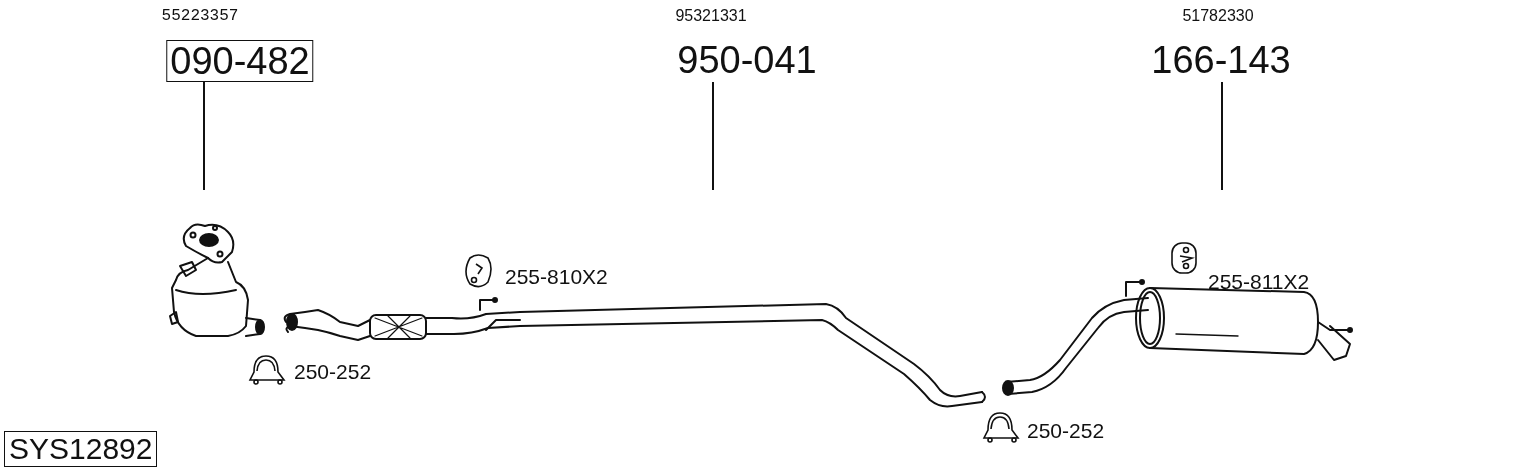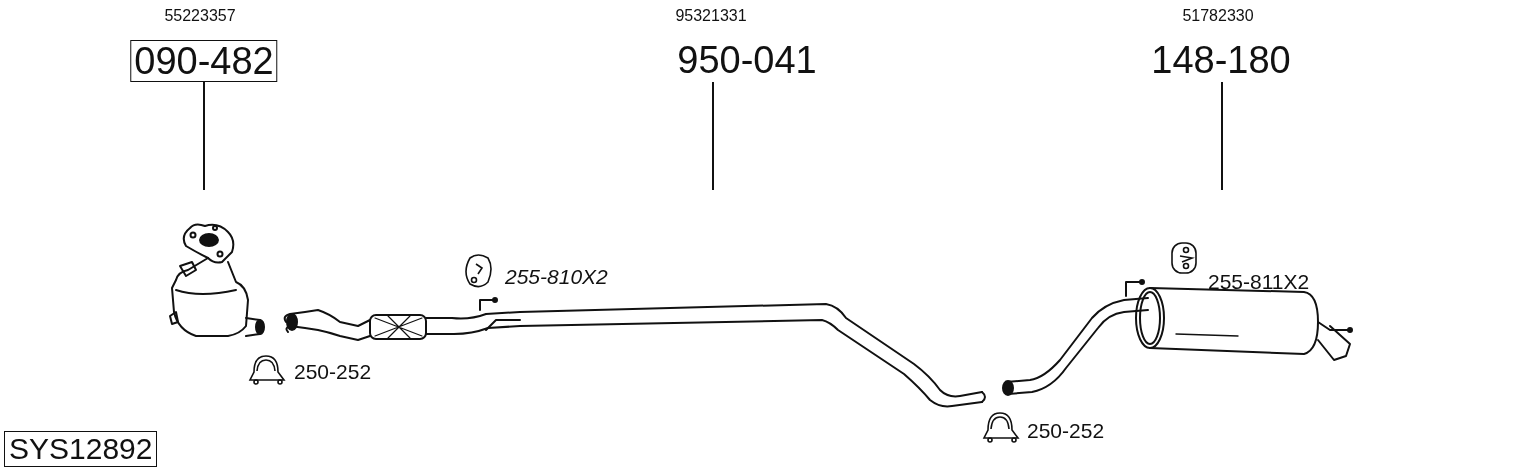--- a/index.html
+++ b/index.html
@@ -1,44 +1,44 @@
 <!DOCTYPE html>
 <html><head>
 <meta charset="utf-8">
 <style>
   html, body { margin: 0; padding: 0; background: #ffffff; }
   body { width: 1530px; height: 474px; position: relative; overflow: hidden;
          font-family: "Liberation Sans", "DejaVu Sans", sans-serif; color: #111; }
   .oem { position: absolute; font-size: 16px; transform: translateX(-50%); white-space: nowrap; }
   .part { position: absolute; font-size: 38px; line-height: 40px; transform: translateX(-50%); white-space: nowrap; padding: 0 3px; }
-  .part.boxed { border: 1.5px solid #111; }
+  .part.boxed { border: 1.5px solid #111; margin-left: 36px; }
   .leader { position: absolute; width: 1.5px; background: #111; }
   .acc { position: absolute; font-size: 21px; white-space: nowrap; }
   .sys { position: absolute; left: 4px; top: 431px; font-size: 30px; line-height: 34px; border: 1.5px solid #111; padding: 0 4px; }
   svg.art { position: absolute; left: 0; top: 0; }
   .callout { cursor: pointer; }
 </style>
 </head>
 <body>
 
 <div class="callout">
-  <div class="oem" style="left:200px; top:7px;">55223357</div>
+  <div class="oem" style="left:200px; top:7px;font-family:Liberation Mono, monospace;">55223357</div>
   <div class="part boxed" style="left:204px; top:40px;">090-482</div>
   <div class="leader" style="left:203px; top:82px; height:108px;"></div>
 </div>
 
 <div class="callout">
   <div class="oem" style="left:711px; top:7px;">95321331</div>
   <div class="part" style="left:711px; top:40px;margin-left:36px;">950-041</div>
   <div class="leader" style="left:712px; top:82px; height:108px;"></div>
 </div>
 
 <div class="callout">
   <div class="oem" style="left:1218px; top:7px;">51782330</div>
-  <div class="part" style="left:1221px; top:40px;">148-180</div>
+  <div class="part" style="left:1221px; top:40px;">166-143</div>
   <div class="leader" style="left:1221px; top:82px; height:108px;"></div>
 </div>
 
 <svg class="art" width="1530" height="474" viewBox="0 0 1530 474">
   <g fill="none" stroke="#111" stroke-width="2" stroke-linejoin="round" stroke-linecap="round">
 
     <g>
       <path d="M190 228 Q195 222 205 226 Q218 222 228 232 Q236 240 232 252 L222 262 Q214 264 208 258 Q196 252 186 246 Q180 236 190 228 Z"></path>
       <ellipse cx="209" cy="240" rx="9" ry="6" fill="#111"></ellipse>
       <circle cx="193" cy="235" r="2.5"></circle>
@@ -103,17 +103,17 @@
     <g>
       <rect x="1172" y="243" width="24" height="30" rx="10"></rect>
       <circle cx="1186" cy="250" r="2.5"></circle>
         <circle cx="1186" cy="266" r="2.5"></circle>
       <path d="M1180 256 L1192 258 L1182 262"></path>
     </g>
   </g>
 </svg>
 
 <div class="acc" style="left:294px; top:360px;">250-252</div>
-<div class="acc" style="left:505px; top:265px;font-style:italic;">255-810X2</div>
+<div class="acc" style="left:505px; top:265px;">255-810X2</div>
 <div class="acc" style="left:1027px; top:419px;">250-252</div>
 <div class="acc" style="left:1208px; top:270px;">255-811X2</div>
 
 <div class="sys">SYS12892</div>
 
 </body></html>

